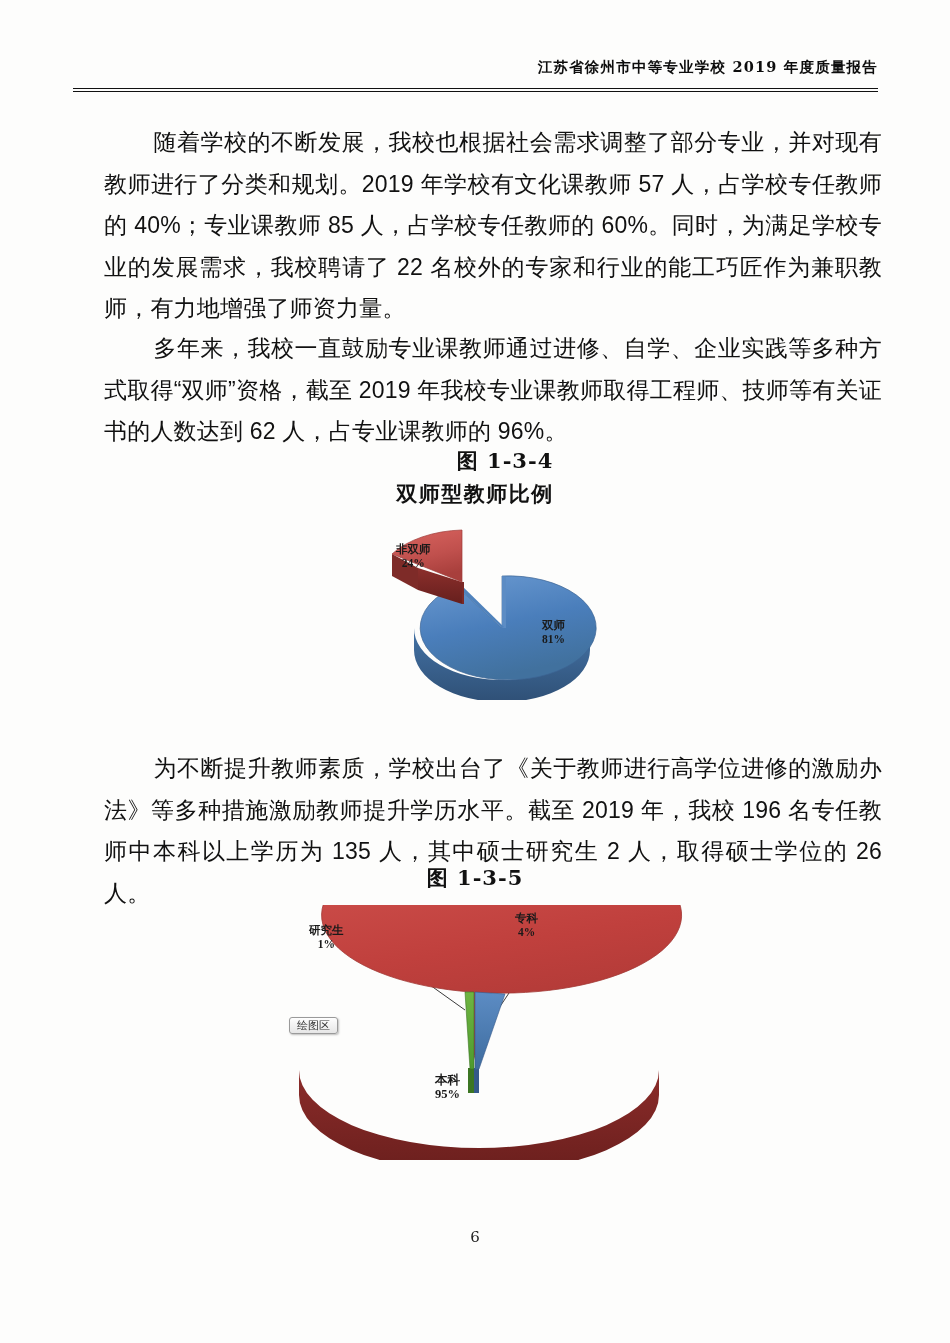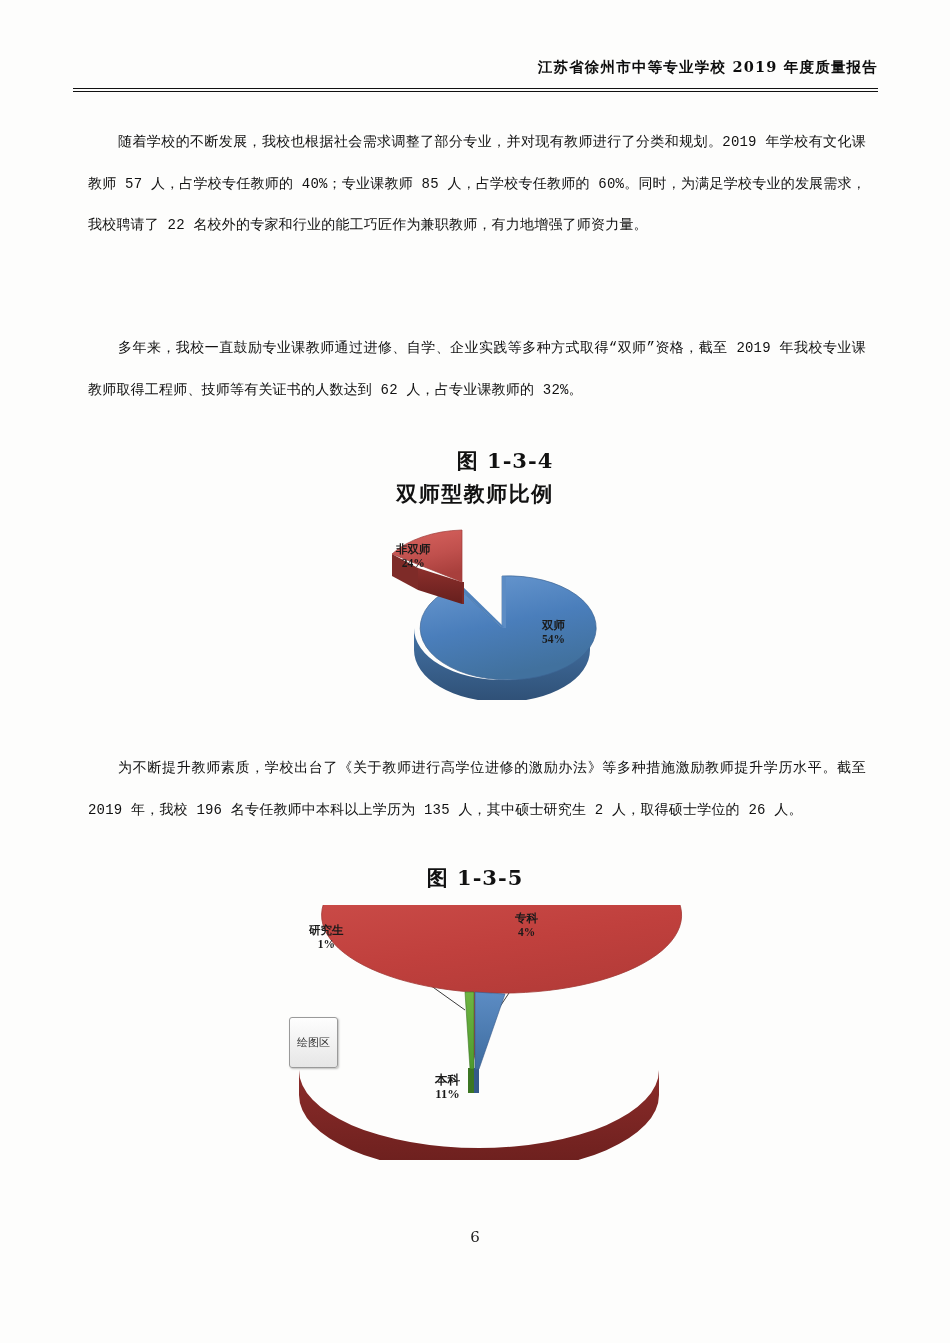--- a/index.html
+++ b/index.html
@@ -43,24 +43,24 @@
     width: 805px;
     height: 4px;
     border-top: 1.6px solid #111;
     border-bottom: 1.6px solid #111;
     box-sizing: border-box;
   }
 
   
   .body-text {
     position: absolute;
-    left: 88px;
+    left: 104px;
     width: 778px;
-    font-family: Liberation Mono, monospace;
-    font-size: 14px;
+    font-family: Liberation Sans, sans-serif;
+    font-size: 23px;
     line-height: 41.5px;
     color: #111;
     text-align: justify;
     text-justify: inter-ideograph;
     letter-spacing: 0.2px;
   }
   .para1 { top: 122px; }
   .para2 { top: 328px; }
   .para3 { top: 748px; }
   .indent { text-indent: 2.15em; }
@@ -124,21 +124,21 @@
     height: 255px;
   }
   #c2-label-grad { left: 44px;  top: 0px;   text-align: center; margin-top: 18px; }
   #c2-label-col  { left: 250px; top: 6px;   text-align: center; }
   #c2-label-bach { left: 170px; top: 168px; text-align: center; font-size: 12.5px; }
 
   .plot-tag {
     position: absolute;
     left: 24px;
     top: 112px;
-    padding: 17px 7px;
+    padding: 0 7px;
     font-family: "DejaVu Sans", "Liberation Sans", sans-serif;
     font-size: 11px;
     color: #333;
     background: linear-gradient(#fefefe, #e6e6e6);
     border: 1px solid #9a9a9a;
     border-radius: 3px;
     box-shadow: 1px 1px 2px rgba(0,0,0,0.25);
     white-space: nowrap;
   }
 
@@ -159,21 +159,21 @@
 
 <div class="page">
 
   <div class="header">
     <div class="header-title">江苏省徐州市中等专业学校 2019 年度质量报告</div>
   </div>
   <div class="header-rule"></div>
 
   <div class="body-text para1 indent">随着学校的不断发展，我校也根据社会需求调整了部分专业，并对现有教师进行了分类和规划。2019 年学校有文化课教师 57 人，占学校专任教师的 40%；专业课教师 85 人，占学校专任教师的 60%。同时，为满足学校专业的发展需求，我校聘请了 22 名校外的专家和行业的能工巧匠作为兼职教师，有力地增强了师资力量。</div>
 
-  <div class="body-text para2 indent">多年来，我校一直鼓励专业课教师通过进修、自学、企业实践等多种方式取得“双师”资格，截至 2019 年我校专业课教师取得工程师、技师等有关证书的人数达到 62 人，占专业课教师的 32%。</div>
+  <div class="body-text para2 indent">多年来，我校一直鼓励专业课教师通过进修、自学、企业实践等多种方式取得“双师”资格，截至 2019 年我校专业课教师取得工程师、技师等有关证书的人数达到 62 人，占专业课教师的 96%。</div>
 
   <div class="fig-caption fig-num" id="fig1-num">图 1-3-4</div>
   <div class="fig-caption fig-name" id="fig1-name">双师型教师比例</div>
 
   <div class="chart1">
     <svg width="305" height="180" viewBox="0 0 305 180">
       <defs>
         <linearGradient id="blueTop" x1="0" y1="0" x2="0.35" y2="1">
           <stop offset="0%" stop-color="#6C9BD2"></stop>
           <stop offset="55%" stop-color="#4A7EBB"></stop>
@@ -231,21 +231,21 @@
 
     </svg>
 
     <div class="pie-label" id="c1-label-red">
       <div>非双师</div>
       <div class="pct">24%</div>
     </div>
 
     <div class="pie-label" id="c1-label-blue">
       <div>双师</div>
-      <div class="pct">54%</div>
+      <div class="pct">81%</div>
     </div>
   </div>
 
   <div class="body-text para3 indent">为不断提升教师素质，学校出台了《关于教师进行高学位进修的激励办法》等多种措施激励教师提升学历水平。截至 2019 年，我校 196 名专任教师中本科以上学历为 135 人，其中硕士研究生 2 人，取得硕士学位的 26 人。</div>
 
   <div class="fig-caption fig-num" id="fig2-num">图 1-3-5</div>
   <div class="fig-caption" id="fig2-name">学历情况</div>
 
   <div class="chart2">
     <svg width="430" height="255" viewBox="0 0 430 255">
@@ -301,21 +301,21 @@
       <div class="pct">1%</div>
     </div>
 
     <div class="pie-label" id="c2-label-col">
       <div>专科</div>
       <div class="pct">4%</div>
     </div>
 
     <div class="pie-label" id="c2-label-bach">
       <div>本科</div>
-      <div class="pct">11%</div>
+      <div class="pct">95%</div>
     </div>
 
     <div class="plot-tag">绘图区</div>
   </div>
 
   <div class="page-number">6</div>
 
 </div>
 
 </body></html>

